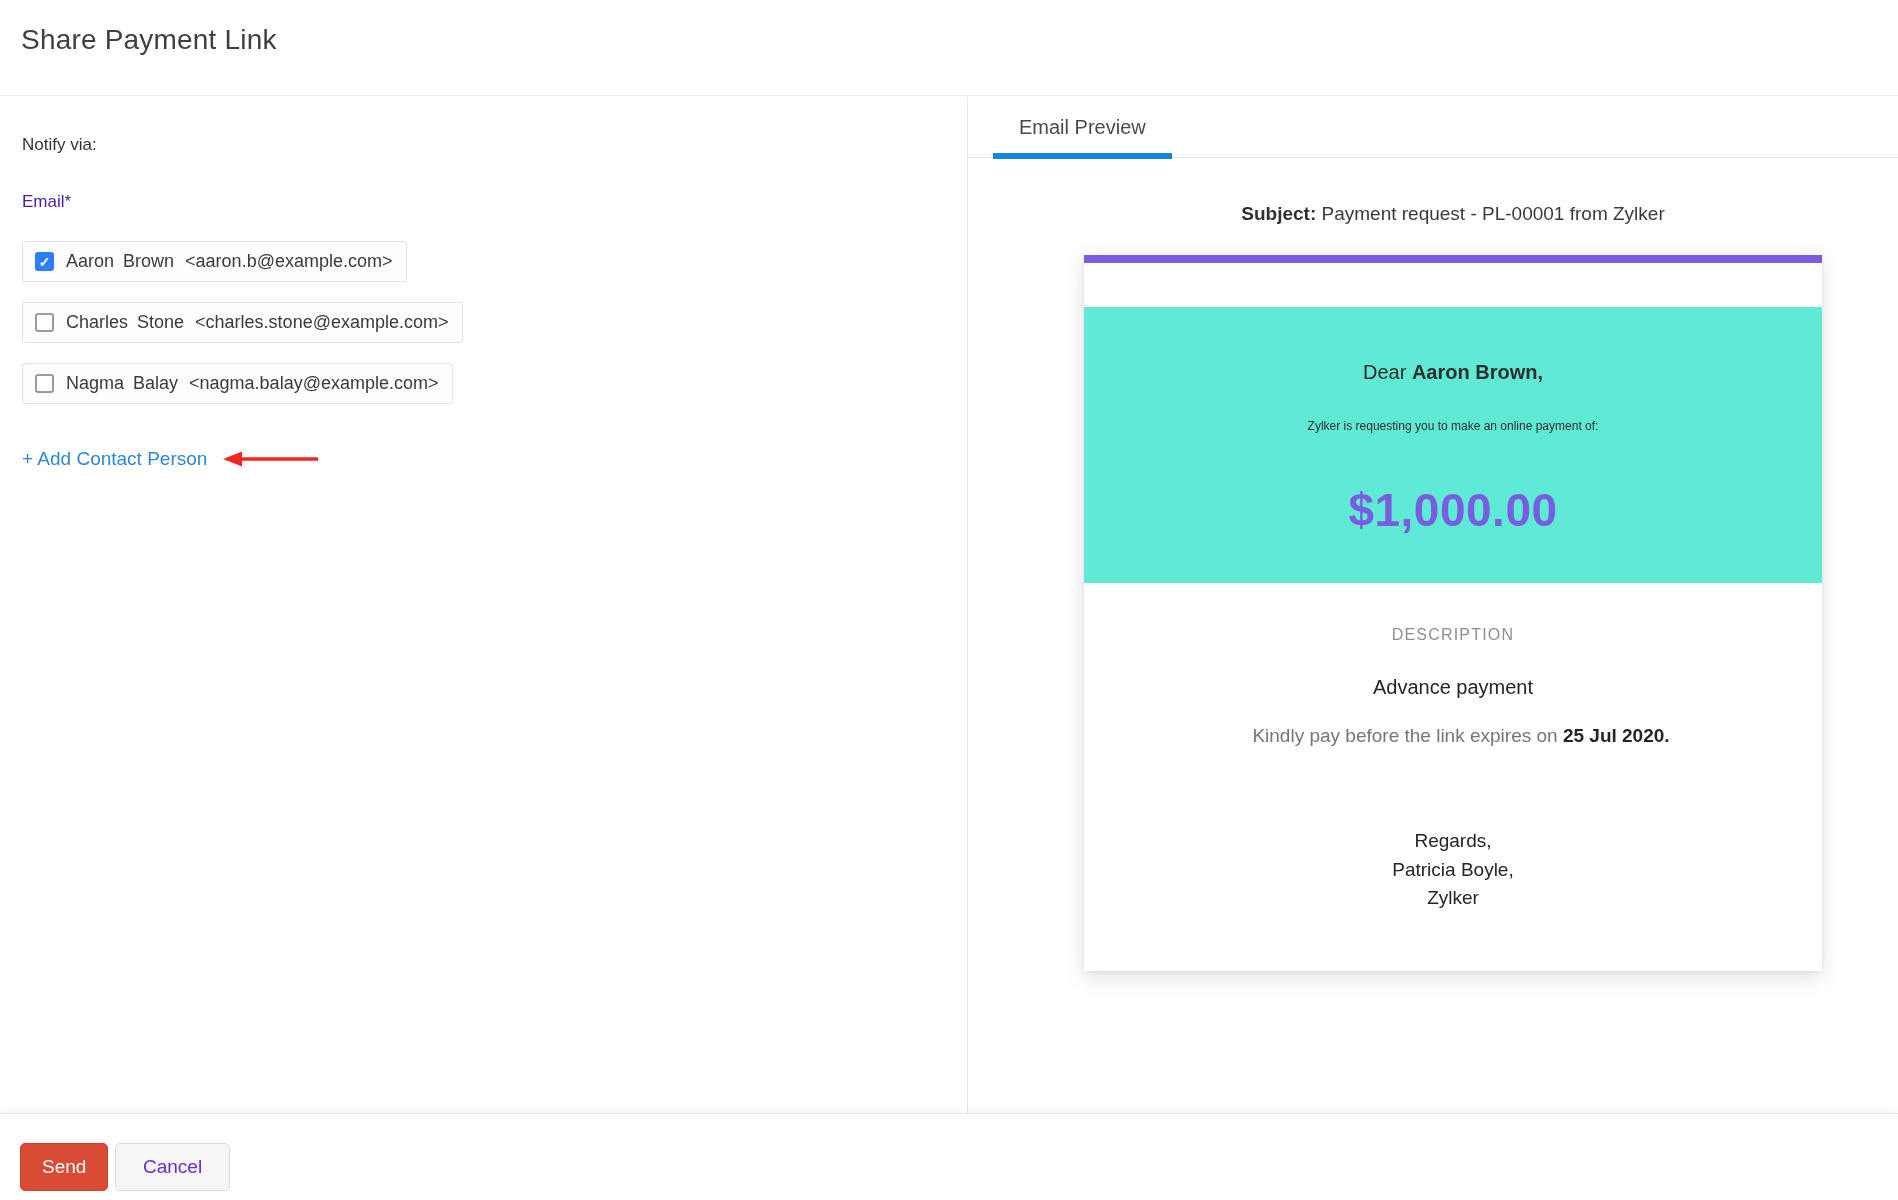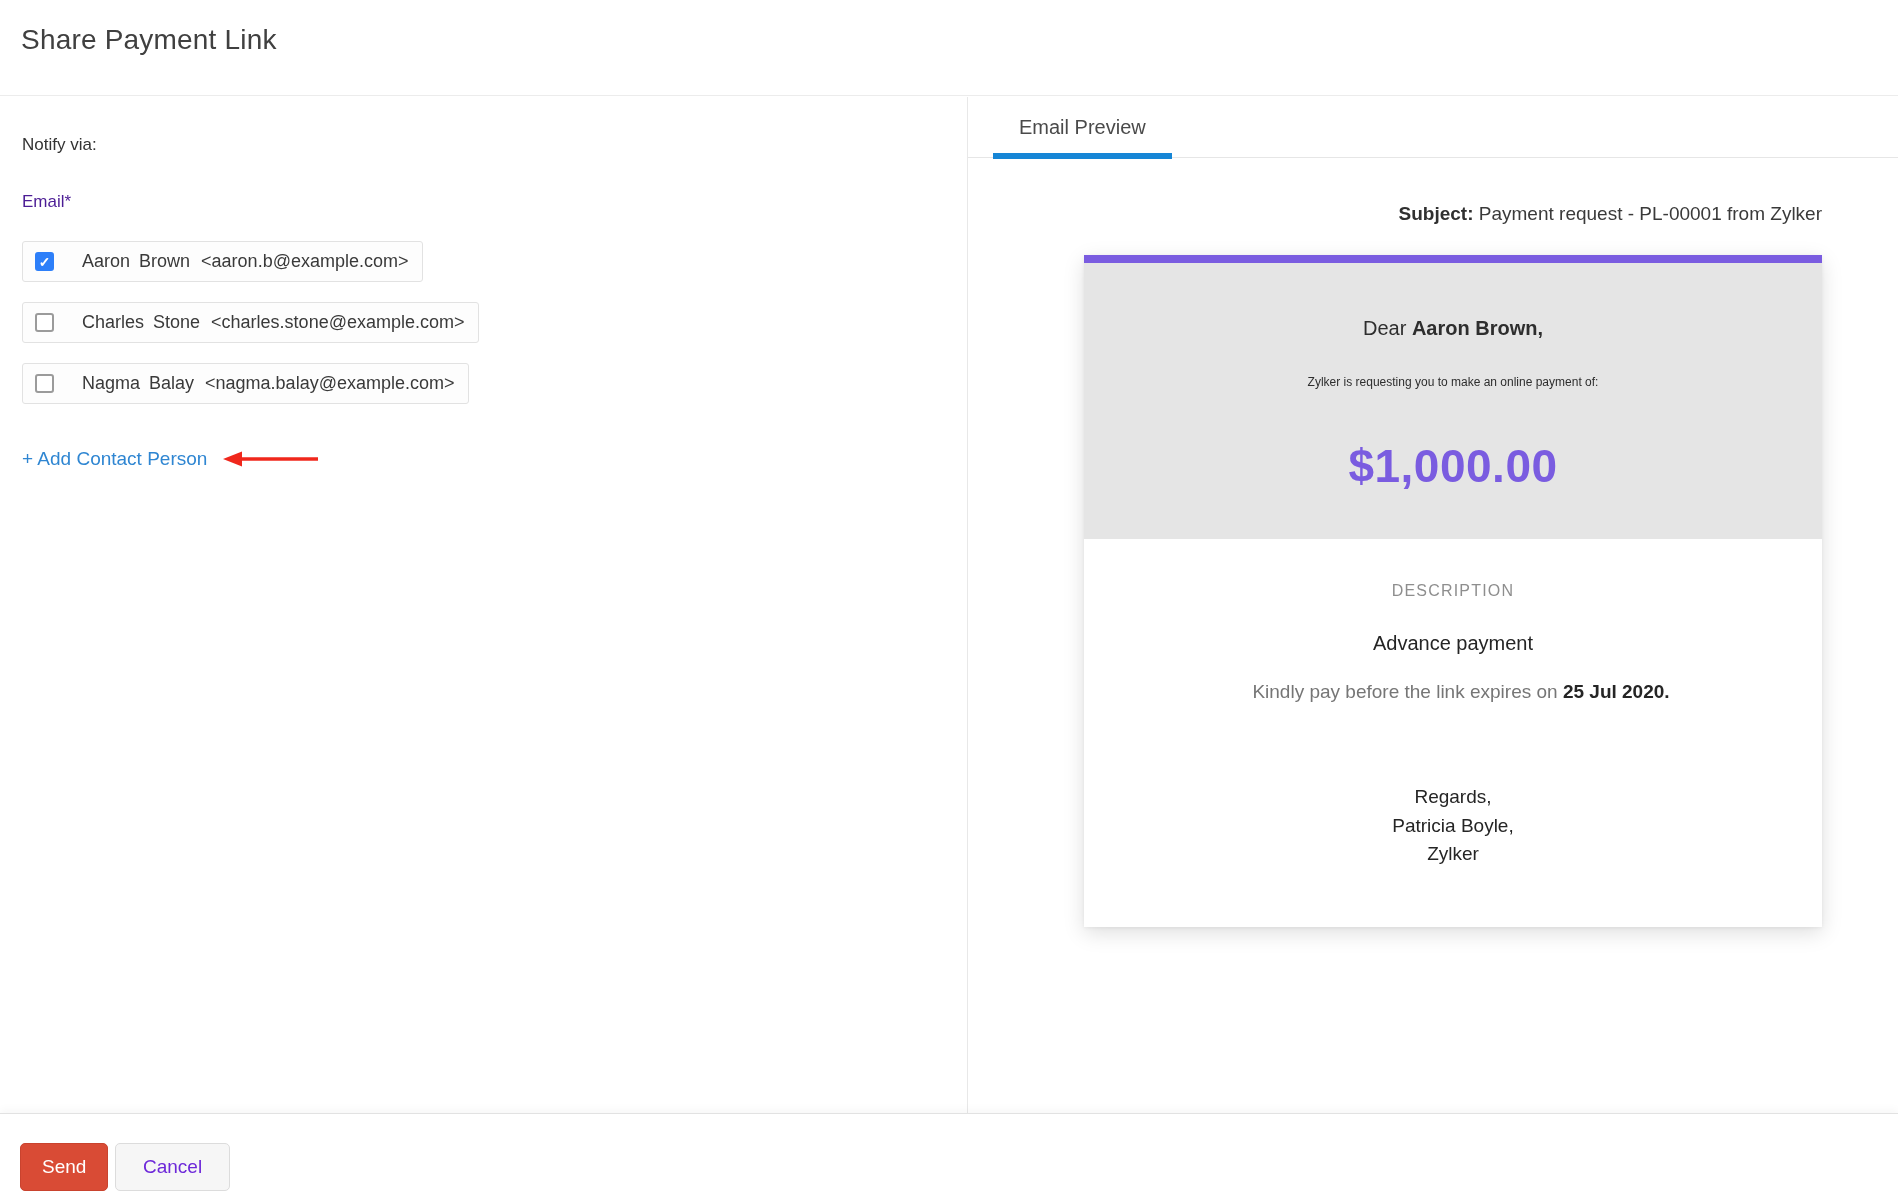--- a/index.html
+++ b/index.html
@@ -39,21 +39,21 @@
 
   .contact-list { margin-top: 29px; }
   .contact-row {
     display: table; 
     border: 1px solid #e2e2e2; border-radius: 3px;
     background: #fdfdfd;
     padding: 9px 14px 9px 12px;
     margin-bottom: 20px;
     cursor: pointer;
   }
-  .contact-inner { display: flex; align-items: center; gap: 16px; }
+  .contact-inner { display: flex; align-items: center; }
   .checkbox {
     width: 19px; height: 19px; border-radius: 3px;
     border: 2px solid #9b9b9b; background: #fff;
     display: inline-flex; align-items: center; justify-content: center;
     flex: 0 0 auto;
   }
   .checkbox.checked {
     border-color: #2d7ff9; background: #2d7ff9;
   }
   .checkbox.checked::after {
@@ -87,34 +87,35 @@
     cursor: pointer;
   }
   .tab.active::after {
     content: ""; position: absolute; left: 0; right: 0; bottom: -1px;
     height: 6px; background: #1686d6;
   }
 
   .preview-area { position: relative; }
   .subject-line {
     width: 738px; margin: 45px 0 0 116px;
-    text-align: right; font-size: 19px; color: #3a3a3a;
+    text-align: center; font-size: 19px; color: #3a3a3a;
   }
   .subject-line .subject-label { font-weight: bold; color: #303030; }
 
   .email-card {
     width: 738px; margin: 30px 0 0 116px;
     background: #fff;
     box-shadow: 0 6px 20px rgba(0,0,0,.13), 0 1px 4px rgba(0,0,0,.06);
   }
   .card-topbar { height: 8px; background: #7a5ce0; }
   .card-hero {
-    background: #e5e5e5;
+    background: #5eead4;
     text-align: center;
     padding: 54px 20px 46px 20px;
+    margin-top: 44px;
   }
   .greeting { font-size: 20px; color: #2e2e2e; }
   .greeting .greeting-name { font-weight: bold; }
   .request-line { margin-top: 35px; font-size: 12px; color: #2e2e2e; }
   .amount { margin-top: 50px; font-size: 46px; font-weight: bold; color: #7a5ce0; letter-spacing: .5px; }
 
   .card-body { text-align: center; padding-bottom: 58px; }
   .description-label {
     padding-top: 43px; font-size: 16px; color: #8e8e8e; letter-spacing: 1.2px;
   }

